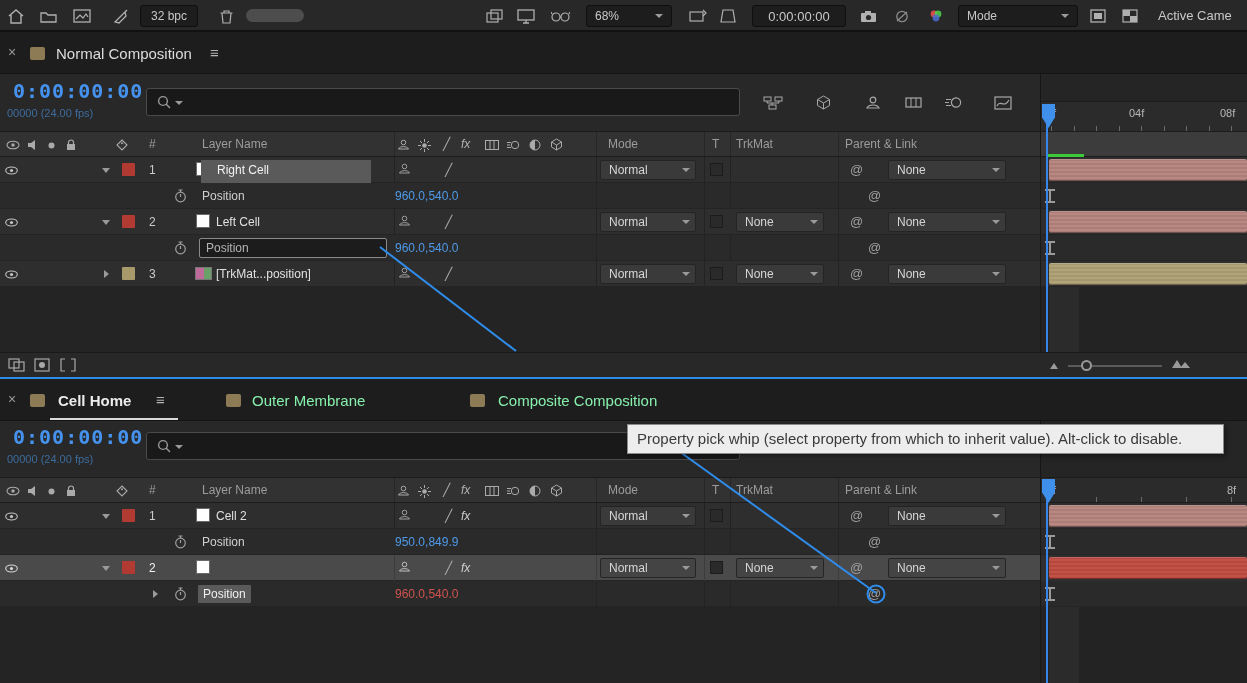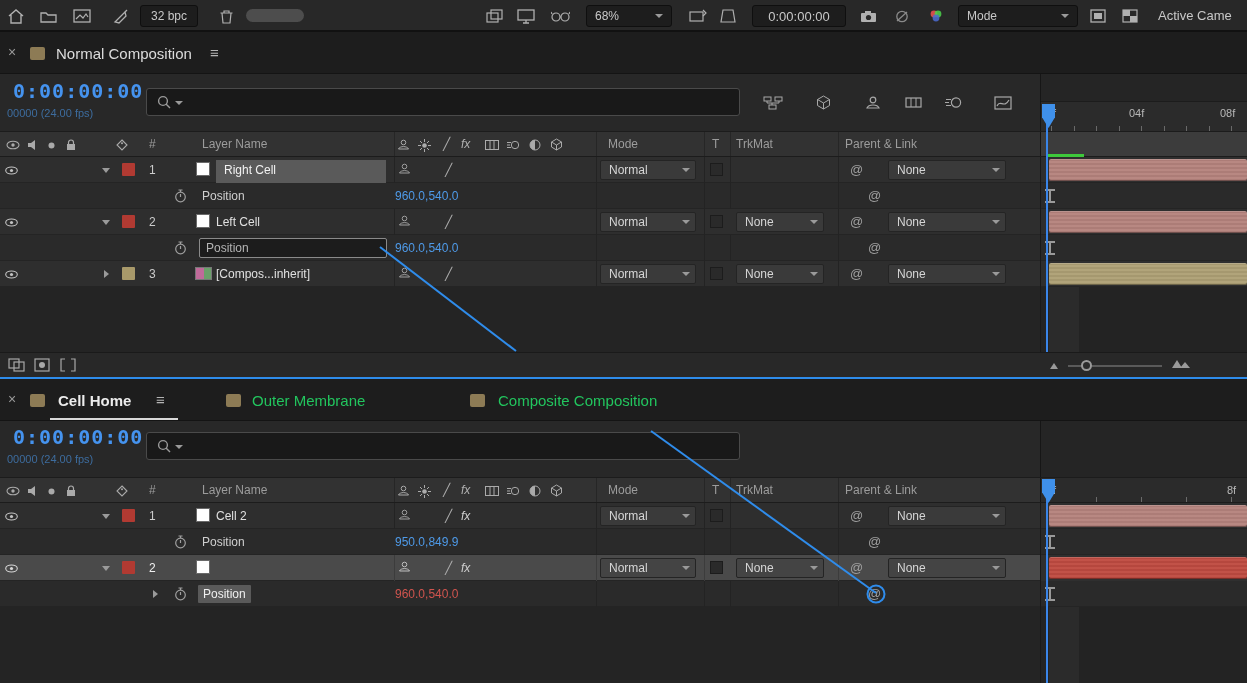--- a/index.html
+++ b/index.html
@@ -13,21 +13,21 @@
   .mono{font-family:"DejaVu Sans Mono",monospace}
   .car{width:0;height:0;border-left:4px solid transparent;border-right:4px solid transparent;border-top:4px solid #9a9a9a;margin-left:auto}
   .pill{position:absolute;top:9px;width:58px;height:13px;border-radius:7px;background:#4d4d4d}
   .tblabel{position:absolute;top:8px;font-size:13px;color:#c8c8c8;white-space:nowrap}
   
   .panel{position:absolute;left:0;width:1247px;overflow:hidden}
   .tabbar{position:absolute;left:0;right:0;top:0;height:42px;background:#1d1d1d;border-bottom:1px solid #141414}
   .xclose{position:absolute;top:13px;color:#9a9a9a;font-size:14px;line-height:14px}
   .cswatch{position:absolute;top:15px;width:15px;height:13px;background:#8d7b55;border-radius:2px}
   .ptitle{position:absolute;top:13px;font-size:15px;color:#dcdcdc;white-space:nowrap}
-  .dim{color:#22c55e}
+  .dim{color:#86efac}
   .pmenu{position:absolute;top:12px;color:#b4b4b4;font-size:15px}
   .tabu{position:absolute;bottom:0;height:2px;background:#d8d8d8}
   .controls{position:absolute;left:0;right:0;background:#282828}
   .bigtc{position:absolute;left:13px;font-family:"DejaVu Sans Mono",monospace;font-size:20px;font-weight:bold;color:#4593ef;letter-spacing:1px;white-space:nowrap}
   .frames{position:absolute;left:7px;font-size:11px;color:#3d6c9e;white-space:nowrap}
   .search{position:absolute;left:146px;width:594px;height:28px;background:#191919;border:1px solid #4a4a4a;border-radius:3px}
   .clus{position:absolute;top:0;width:26px;height:100%;display:flex;align-items:center;justify-content:center}
   .rulwrap{position:absolute;left:1040px;width:207px;background:#252525;border-left:1px solid #161616}
   .rul{position:absolute;left:0;right:0;bottom:0;background:#2b2b2b;border-top:1px solid #1c1c1c}
   .rlab{position:absolute;top:5px;font-size:11px;color:#b8b8b8}
@@ -43,21 +43,21 @@
   .lrow{background:#2e2e2e}
   .prow{background:#2a2a2a}
   .sel{background:#4a4a4a}
   .sep{position:absolute;top:0;bottom:0;width:1px;background:#232323}
   .tri-d{position:absolute;width:0;height:0;border-left:4px solid transparent;border-right:4px solid transparent;border-top:5px solid #9a9a9a}
   .tri-r{position:absolute;width:0;height:0;border-top:4px solid transparent;border-bottom:4px solid transparent;border-left:5px solid #9a9a9a}
   .chip{position:absolute;left:122px;top:6px;width:13px;height:13px;border-radius:1px}
   .num{position:absolute;left:149px;color:#cccccc;font-size:12px;line-height:26px}
   .thumb{position:absolute;left:196px;top:5px;width:14px;height:14px;background:#ffffff;border:1px solid #6a6a6a}
   .lname{position:absolute;left:216px;font-size:12px;line-height:26px;color:#e0e0e0;white-space:nowrap}
-  .hl{top:3px;height:32px;line-height:20px;background:#5a5a5a;color:#f2f2f2;padding:0 8px;left:216px;min-width:170px}
+  .hl{top:3px;height:32px;line-height:20px;background:#5a5a5a;color:#f2f2f2;padding:0 16px;left:201px;min-width:170px}
   .nbox{position:absolute;left:212px;top:3px;width:172px;height:20px;background:#262626;border:1px solid #9a9a9a;border-radius:2px;color:#e8e8e8;font-size:12px;line-height:18px;padding-left:6px;white-space:nowrap}
   .swic{position:absolute;top:6px}
   .qual{position:absolute;left:445px;color:#b0b0b0;font-size:12px;line-height:26px}
   .fxm{position:absolute;left:461px;color:#cfcfcf;font-size:12px;font-style:italic;line-height:26px}
   .dd{position:absolute;top:3px;height:20px;background:#3a3a3a;border:1px solid #242424;border-radius:2px;color:#d6d6d6;font-size:12px;line-height:18px;display:flex;align-items:center;padding:0 5px 0 8px;gap:4px}
   .tbox{position:absolute;left:710px;top:6px;width:13px;height:13px;background:#2a2a2a;border:1px solid #1c1c1c}
   .pwat{position:absolute;color:#9f9f9f;font-size:13px;line-height:26px}
   .stw{position:absolute;left:174px;top:6px}
   .pname{position:absolute;left:202px;font-size:12px;color:#cfcfcf;line-height:26px;white-space:nowrap}
   .pnhl{left:198px;top:4px;height:18px;line-height:18px;background:#5a5a5a;color:#f0f0f0;padding:0 5px;border-radius:1px}
@@ -487,21 +487,21 @@
       <i class="tri-r" style="left:104px;top:9px"></i>
       <span class="chip" style="background:#a8996a"></span>
       <span class="num">3</span>
       <span class="ab" style="left:195px;top:6px">
           <svg width="17" height="13">
             <rect x="0.5" y="0.5" width="16" height="12" fill="#3a3a3a" stroke="#777"></rect>
             <rect x="1" y="1" width="8" height="11" fill="#c06a9a"></rect>
             <rect x="9" y="1" width="7" height="11" fill="#6aa06a"></rect>
           </svg>
         </span>
-      <span class="lname">[Compos...inherit]</span>
+      <span class="lname">[TrkMat...position]</span>
       <span class="swic" style="left:398px">
           <svg width="13" height="11">
             <circle cx="6.5" cy="3.5" r="2.3" fill="none" stroke="#9f9f9f"></circle>
             <path d="M1.5 10c1.2-3.2 8.8-3.2 10 0z" fill="none" stroke="#9f9f9f"></path>
           </svg>
         </span>
       <span class="qual">╱</span>
       <div class="dd" style="left:600px;width:96px">
           <span>Normal</span>
           <i class="car"></i>
@@ -806,14 +806,15 @@
       </div>
     <span class="phl" style="left:1046px;top:100px;height:204px"></span>
   </div>
 
   <svg id="overlay" width="1247" height="683">
     <line x1="380" y1="247" x2="516" y2="351" stroke="#2f8ceb" stroke-width="2"></line>
     <line x1="876" y1="593" x2="651" y2="431" stroke="#2f8ceb" stroke-width="2"></line>
     <circle cx="876" cy="594" r="8.5" fill="none" stroke="#2f8ceb" stroke-width="2"></circle>
   </svg>
 
+  <div class="tooltip">Property pick whip (select property from which to inherit value). Alt-click to disable.</div>
 
 </div>
 
 </body></html>

